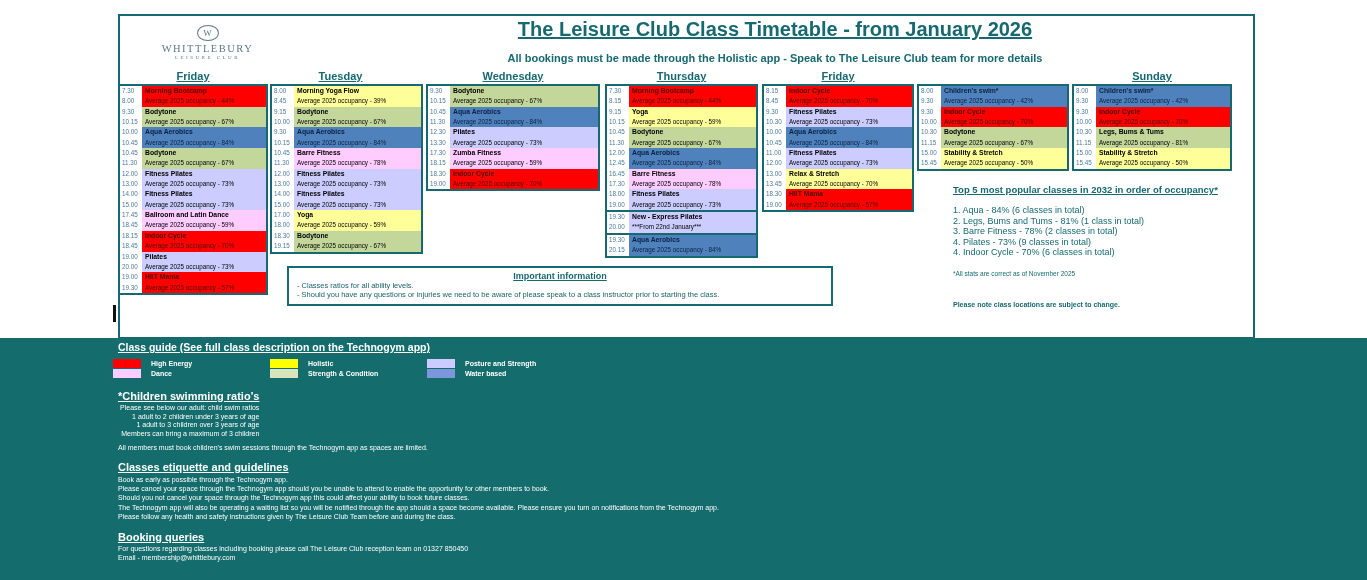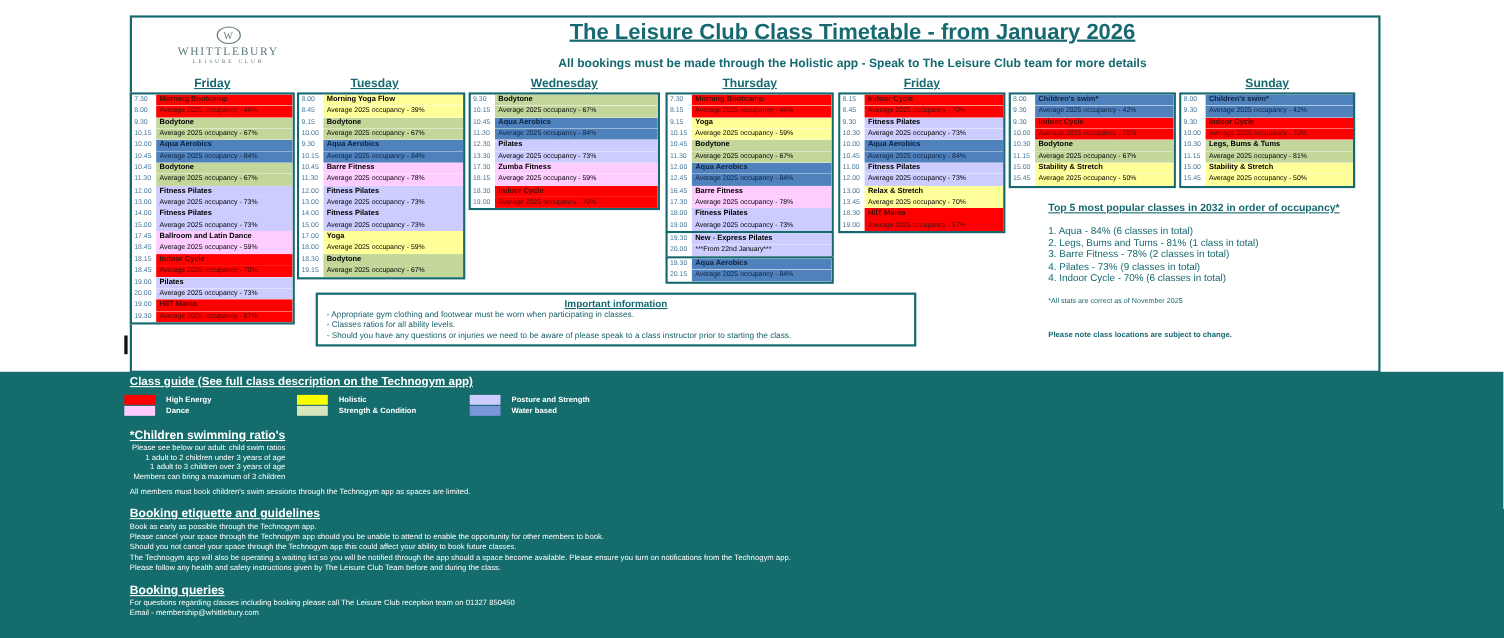--- a/index.html
+++ b/index.html
@@ -577,21 +577,20 @@
         <div class="top5-item">4. Pilates - 73% (9 classes in total)</div>
         <div class="top5-item">4. Indoor Cycle - 70% (6 classes in total)</div>
       </div>
     <div class="top5-footnote">*All stats are correct as of November 2025</div>
     <div class="top5-note">Please note class locations are subject to change.</div>
   </div>
 
   <div class="info-box">
     <div class="info-title">Important information</div>
     <div id="info-lines">
-        <div class="info-line">- Appropriate gym clothing and footwear must be worn when participating in classes.</div>
         <div class="info-line">- Classes ratios for all ability levels.</div>
         <div class="info-line">- Should you have any questions or injuries we need to be aware of please speak to a class instructor prior to starting the class.</div>
       </div>
   </div>
 
   <div class="cursor-mark"></div>
 
   <div class="teal">
     <div class="guide-title">Class guide (See full class description on the Technogym app)</div>
     <div id="legend">
@@ -632,21 +631,21 @@
       <div class="sec-body" id="children-lines">
           <div class="small-line">Please see below our adult: child swim ratios</div>
           <div class="small-line">1 adult to 2 children under 3 years of age</div>
           <div class="small-line">1 adult to 3 children over 3 years of age</div>
           <div class="small-line">Members can bring a maximum of 3 children</div>
         </div>
     </div>
     <div class="members-note">All members must book children's swim sessions through the Technogym app as spaces are limited.</div>
 
     <div class="etiquette">
-      <div class="section-title">Booking etiquette and guidelines</div>
+      <div class="section-title">Classes etiquette and guidelines</div>
       <div class="sec-body" id="etiquette-lines">
           <div class="small-line">Book as early as possible through the Technogym app.</div>
           <div class="small-line">Please cancel your space through the Technogym app should you be unable to attend to enable the opportunity for other members to book.</div>
           <div class="small-line">Should you not cancel your space through the Technogym app this could affect your ability to book future classes.</div>
           <div class="small-line">The Technogym app will also be operating a waiting list so you will be notified through the app should a space become available. Please ensure you turn on notifications from the Technogym app.</div>
           <div class="small-line">Please follow any health and safety instructions given by The Leisure Club Team before and during the class.</div>
         </div>
     </div>
 
     <div class="queries">

